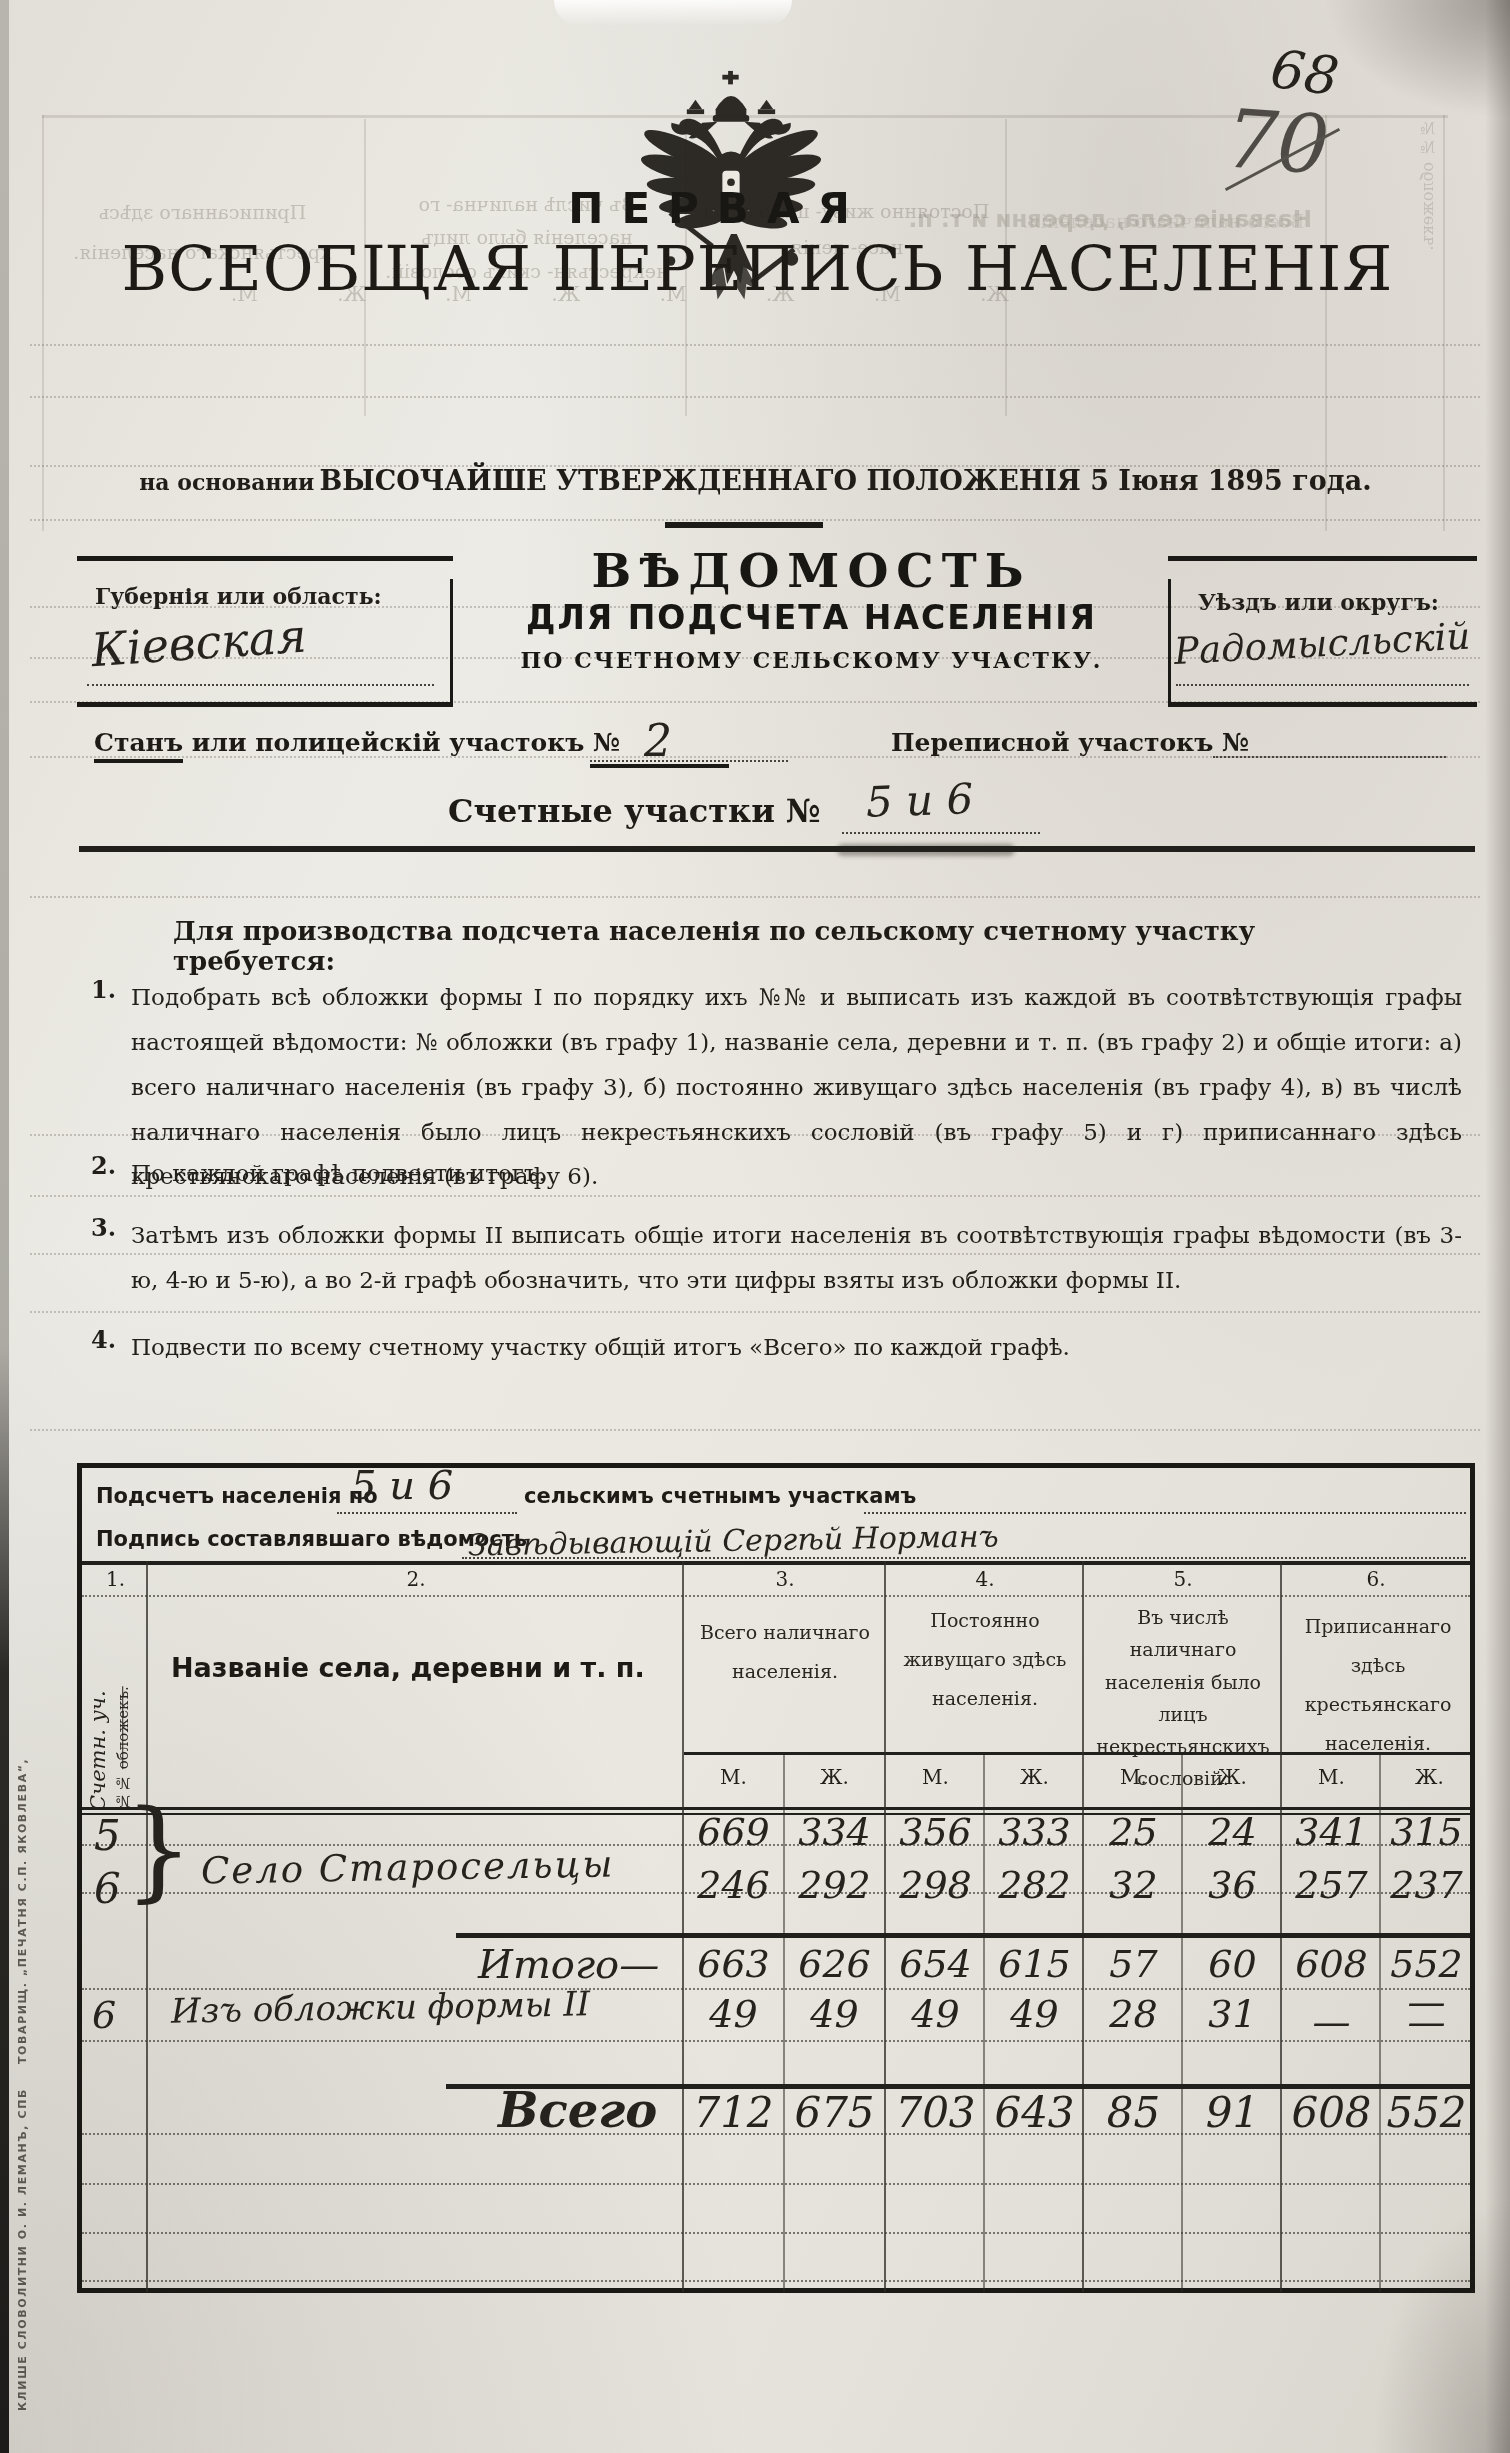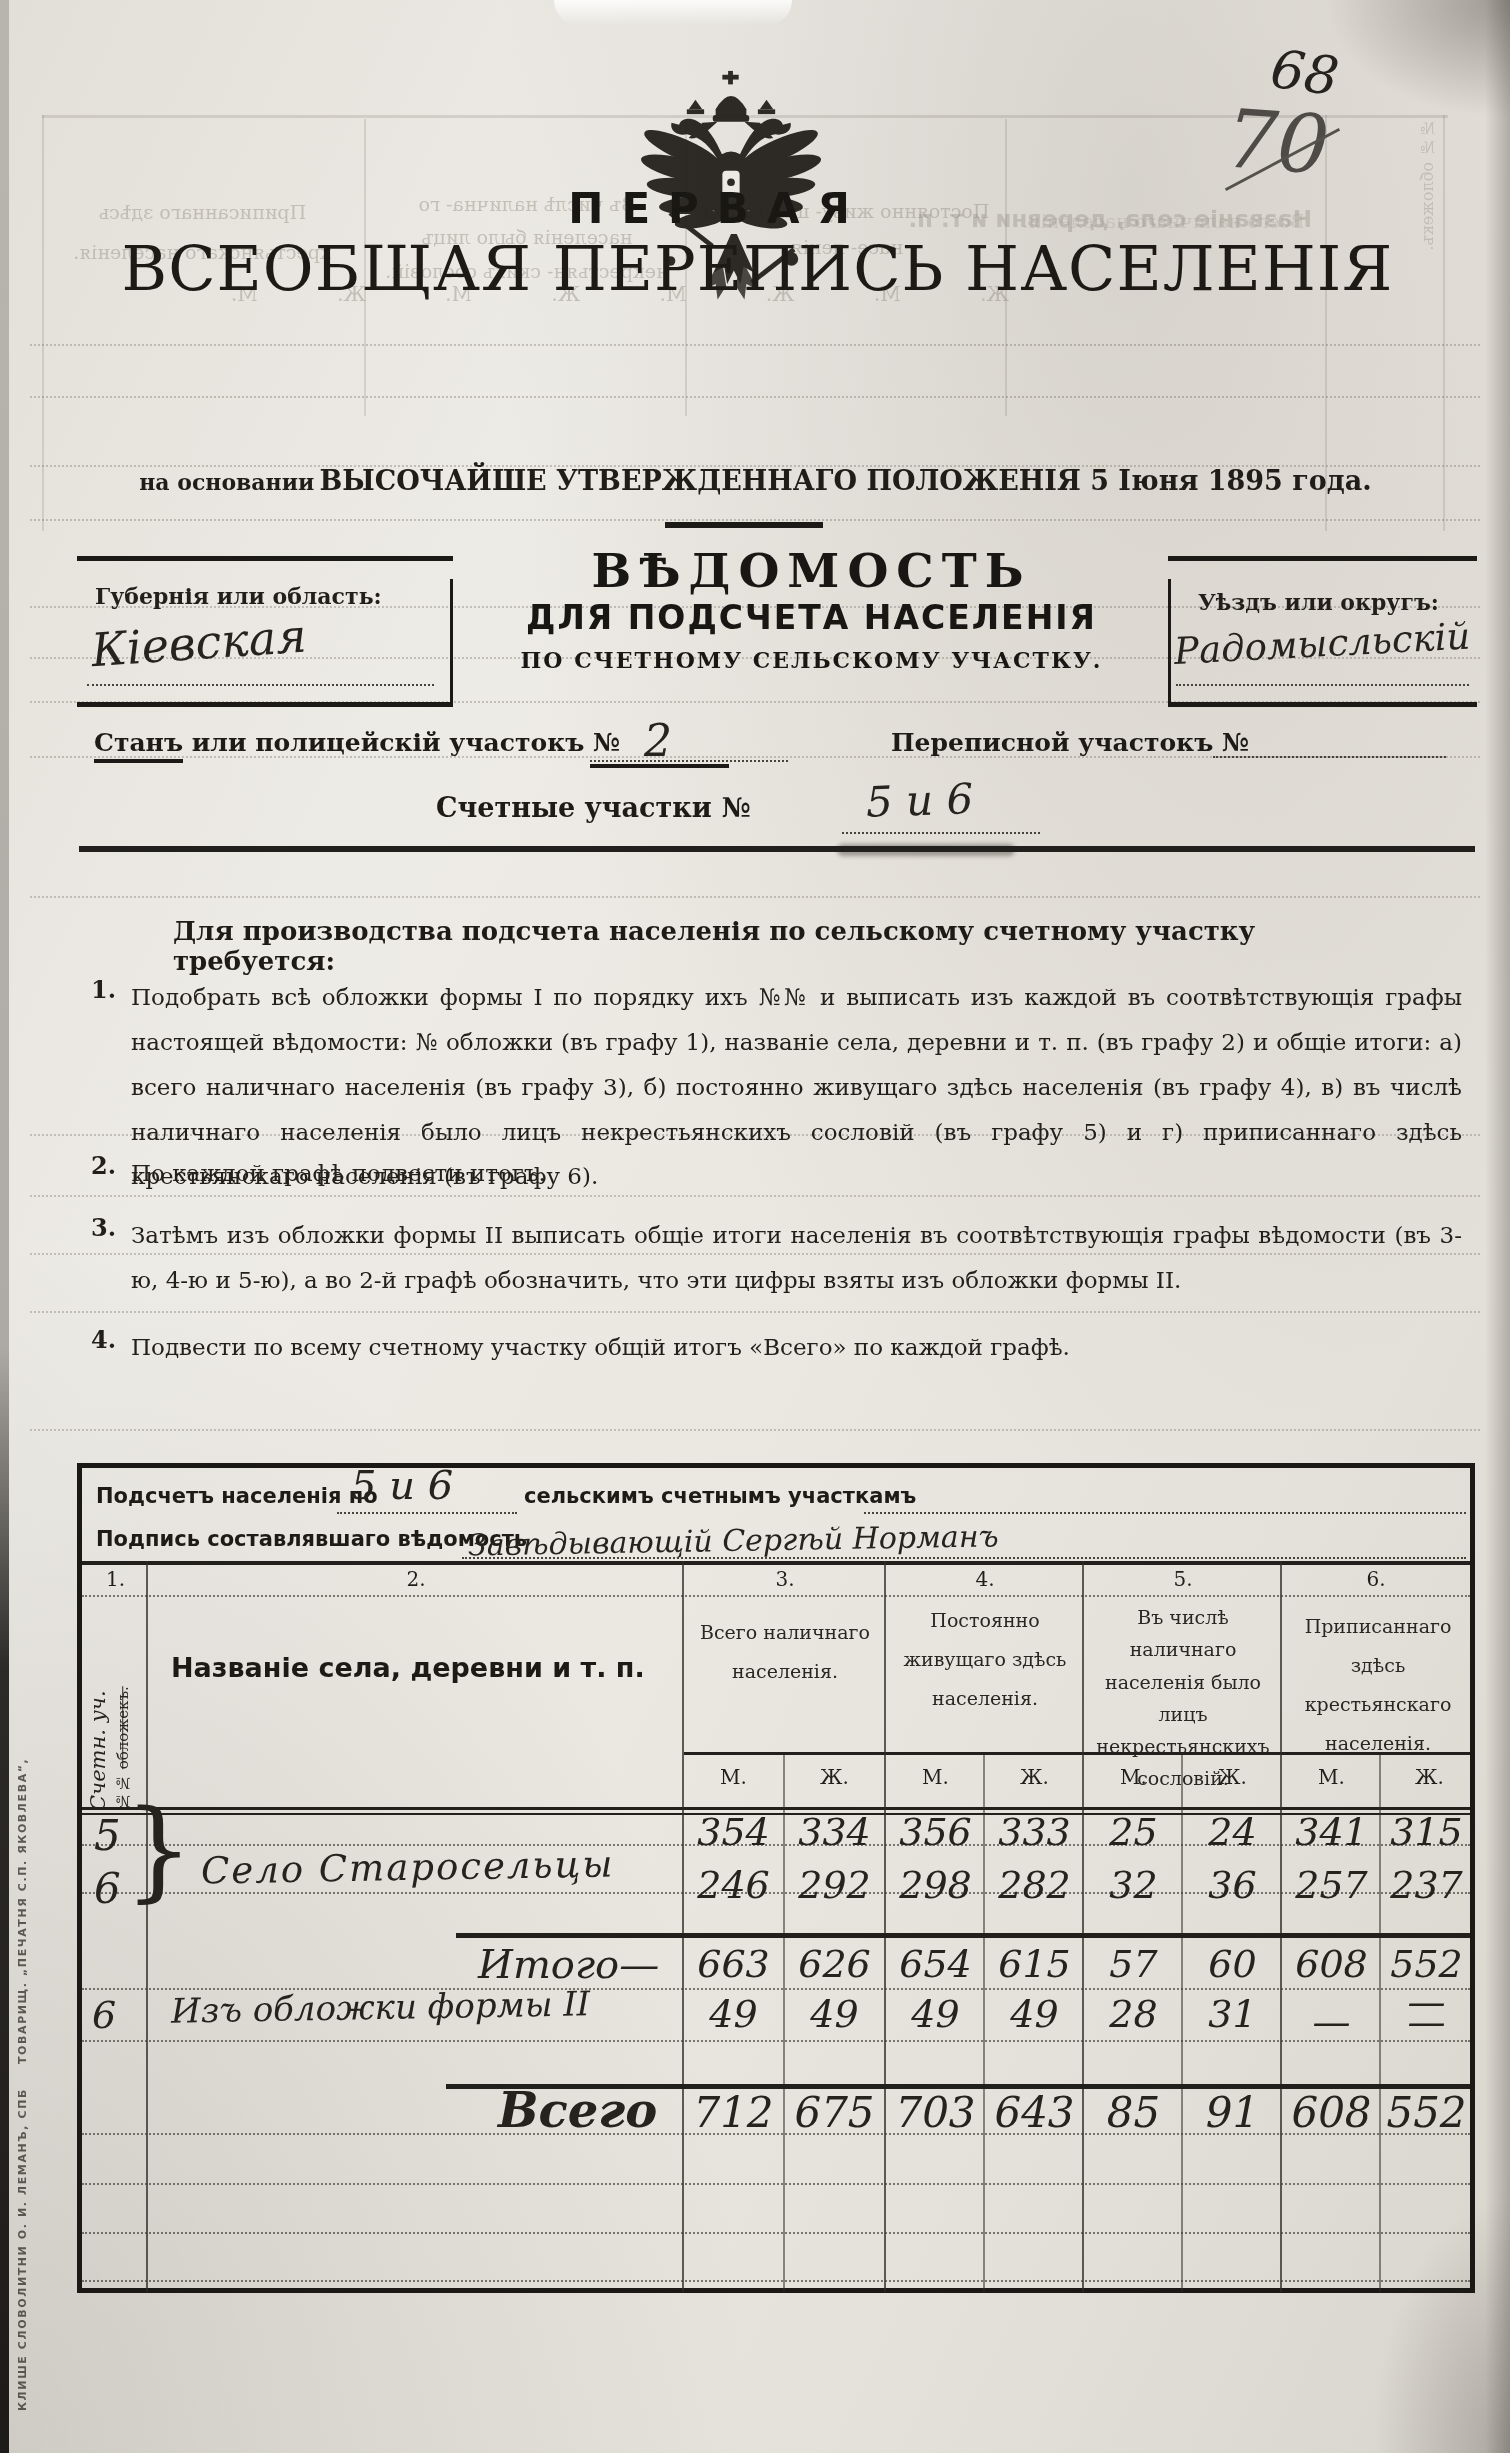--- a/index.html
+++ b/index.html
@@ -160,21 +160,21 @@
     <span style="border-bottom:4px solid #1c1a16;padding-bottom:2px;">Станъ</span>
     <span>или полицейскій участокъ №</span>
   </div>
   <div class="abs hw" style="left:644px;top:715px;font-size:44px;">2</div>
   <div class="abs" style="left:590px;top:764px;width:139px;height:4px;background:#1c1a16;"></div>
   <div class="abs dotted-fill" style="left:590px;top:758px;width:198px;height:2px;"></div>
 
   <div class="abs serif" style="left:891px;top:728px;font-size:25px;font-weight:bold;color:#1e1b17;">Переписной участокъ №</div>
   <div class="abs dotted-fill" style="left:1213px;top:754px;width:233px;height:2px;"></div>
 
-  <div class="abs serif" style="left:436px;top:792px;font-size:27px;font-weight:bold;color:#1e1b17;">Счетные участки №</div>
+  <div class="abs serif" style="left:448px;top:792px;font-size:32px;font-weight:bold;color:#1e1b17;">Счетные участки №</div>
   <div class="abs hw" style="left:866px;top:776px;font-size:42px;transform:rotate(-2deg);">5 и 6</div>
   <div class="abs dotted-fill" style="left:842px;top:830px;width:198px;height:2px;"></div>
   <div class="abs" style="left:837px;top:844px;width:178px;height:12px;background:rgba(70,66,60,.45);border-radius:8px;filter:blur(2px);"></div>
 
   <div class="tline" style="left:79px;top:846px;width:1396px;height:6px;"></div>
 
   <div class="abs serif" style="left:173px;top:916px;width:1247px;font-size:26px;font-weight:bold;color:#1e1b17;">Для производства подсчета населенія по сельскому счетному участку требуется:</div>
 
   <div class="abs" style="left:91px;top:975px;width:1371px;">
     <span class="serif" style="font-size:24px;font-weight:bold;float:left;width:32px;">1.</span>
@@ -270,21 +270,21 @@
     <div class="abs hw" style="left:12px;top:343px;font-size:42px;">5</div>
     <div class="abs hw" style="left:12px;top:396px;font-size:42px;">6</div>
     <div class="abs hw" style="left:42px;top:327px;font-size:109px;line-height:1;font-style:normal;">}</div>
     <div class="abs hw" style="left:10px;top:525px;font-size:38px;">6</div>
 
     <div class="abs hw" style="left:119px;top:378px;font-size:37px;letter-spacing:2px;transform:rotate(-1deg);">Село Старосельцы</div>
     <div class="abs hw" style="left:396px;top:473px;font-size:40px;">Итого—</div>
     <div class="abs hw" style="left:89px;top:519px;font-size:34px;transform:rotate(-1deg);">Изъ обложки формы II</div>
     <div class="abs hw" style="left:416px;top:614px;font-size:48px;font-weight:bold;">Всего</div>
 
-    <div class="num-cell hw" style="left:604px;top:345px;">354</div>
+    <div class="num-cell hw" style="left:604px;top:345px;">669</div>
     <div class="num-cell hw" style="left:705px;top:345px;">334</div>
     <div class="num-cell hw" style="left:806px;top:345px;">356</div>
     <div class="num-cell hw" style="left:905px;top:345px;">333</div>
     <div class="num-cell hw" style="left:1004px;top:345px;">25</div>
     <div class="num-cell hw" style="left:1103px;top:345px;">24</div>
     <div class="num-cell hw" style="left:1202px;top:345px;">341</div>
     <div class="num-cell hw" style="left:1297px;top:345px;">315</div>
 
     <div class="num-cell hw" style="left:604px;top:398px;">246</div>
     <div class="num-cell hw" style="left:705px;top:398px;">292</div>

